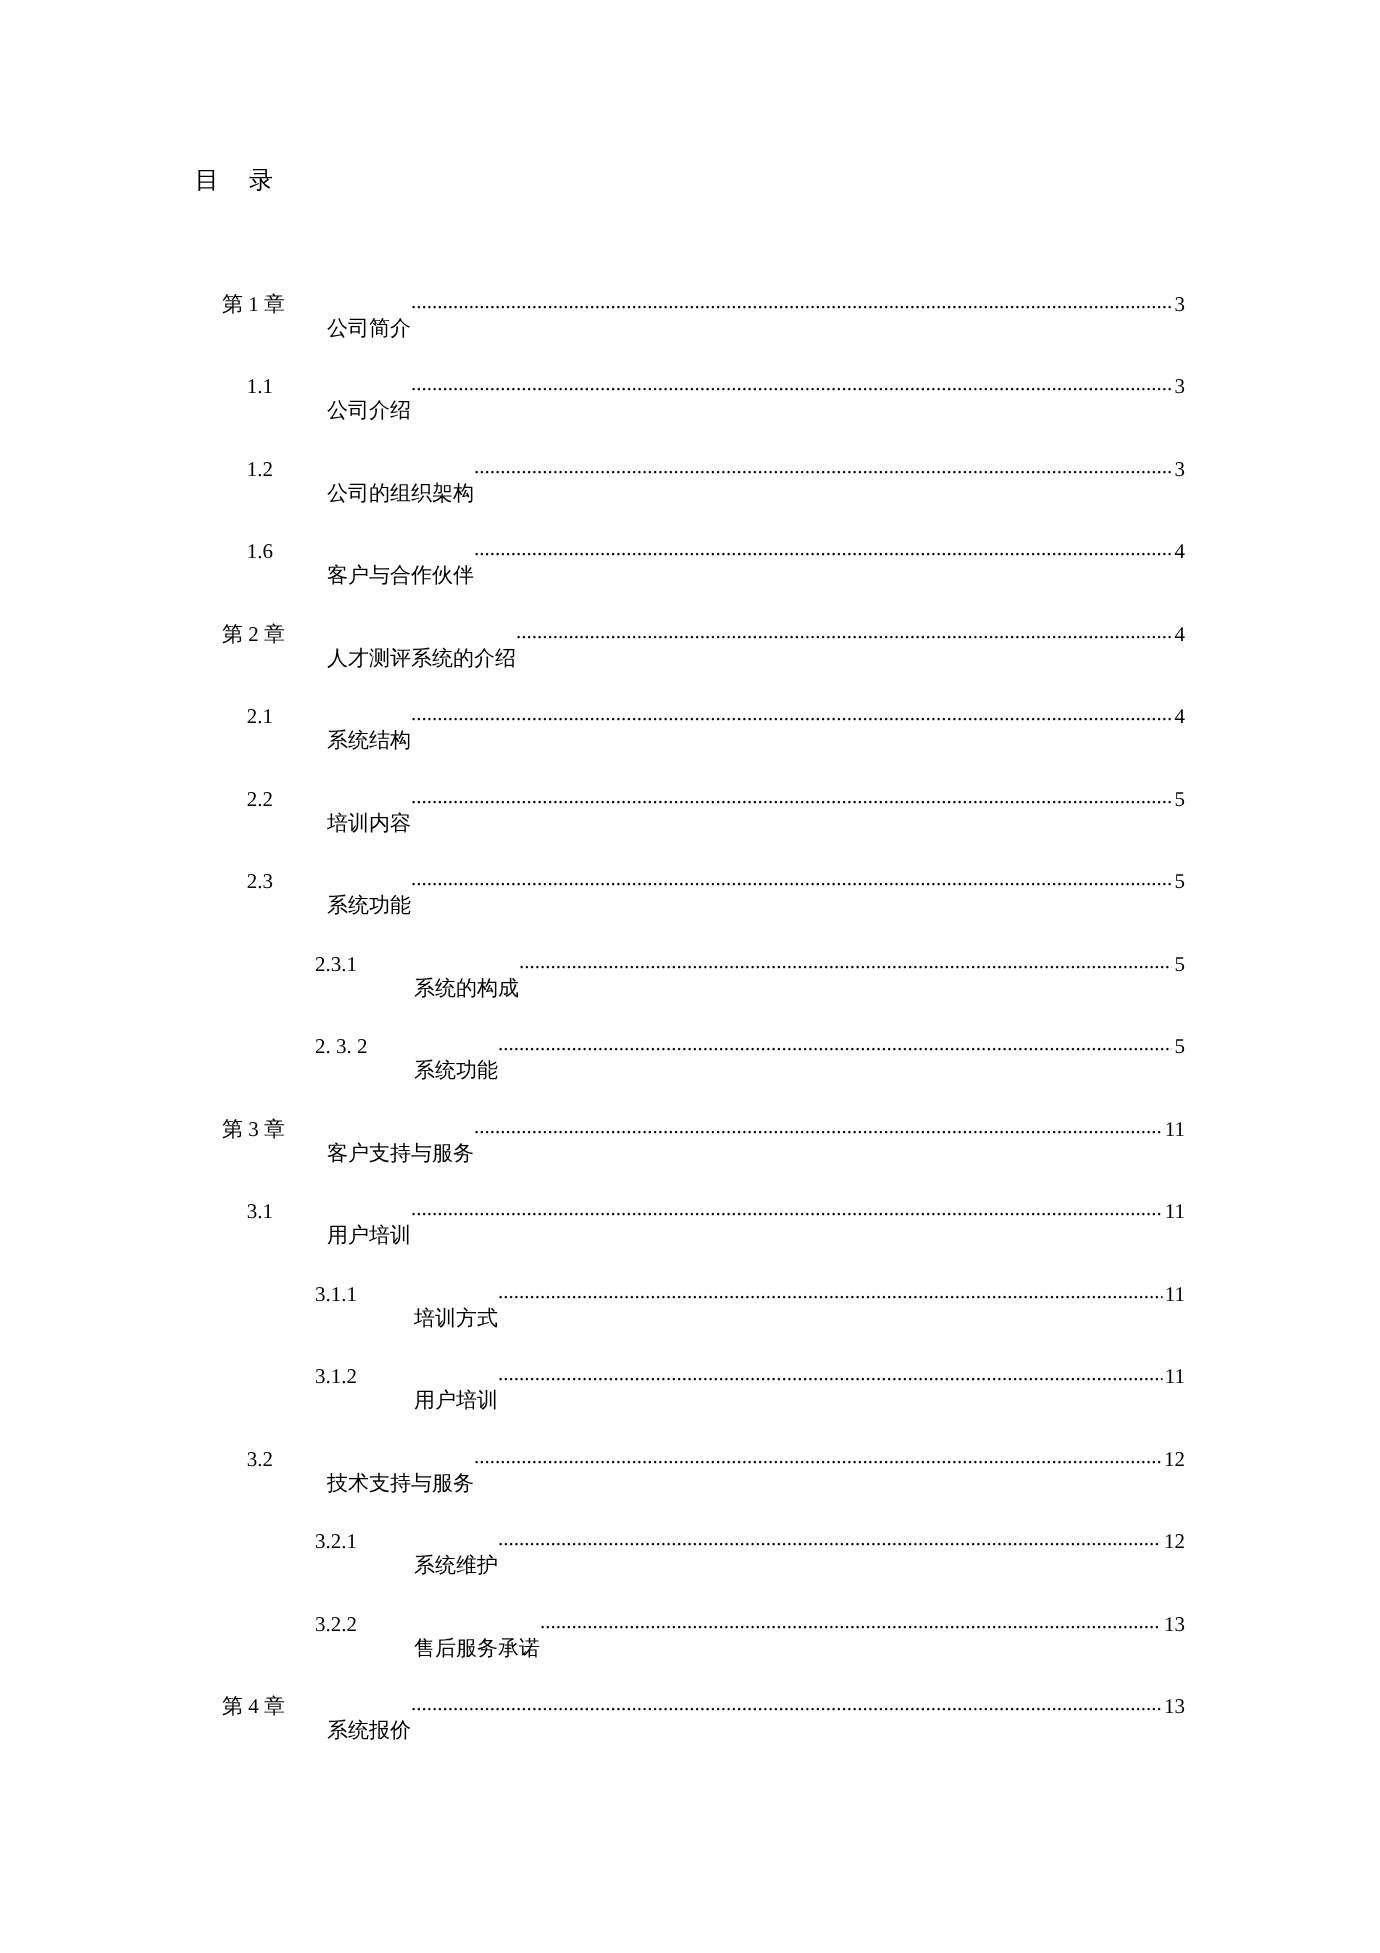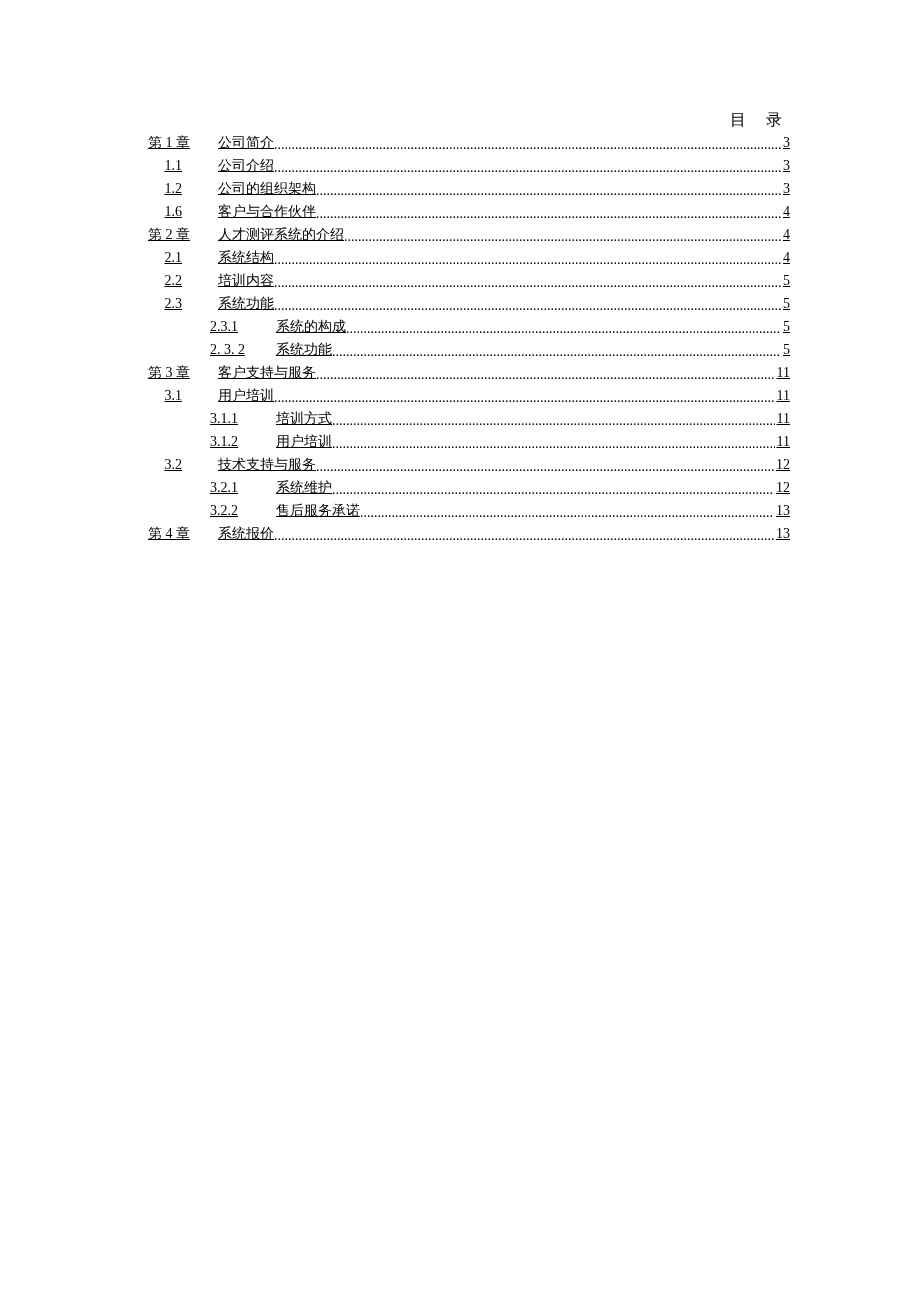--- a/index.html
+++ b/index.html
@@ -9,32 +9,32 @@
     }
     body {
       width: 920px;
       height: 1302px;
       background: #ffffff;
       font-family: "SimSun", "宋体", serif;
       color: #000000;
       padding: 110px 130px 0 130px;
     }
     .title {
-      text-align: right;
+      text-align: left;
       font-size: 16px;
       letter-spacing: 8px;
+      margin-bottom: 45px;
       font-weight: normal;
     }
     .toc-line {
       display: flex;
-      align-items: flex-end;
+      align-items: center;
       font-size: 14px;
       line-height: 23px;
       white-space: nowrap;
-      text-decoration: underline;
     }
     .toc-label {
       flex-shrink: 0;
       text-align: right;
     }
     .label-l1 {
       width: 60px;
       padding-right: 0;
     }
     .label-l2 {
@@ -53,20 +53,21 @@
     .toc-gap-l2 {
       width: 36px;
       flex-shrink: 0;
     }
     .toc-gap-l3 {
       width: 28px;
       flex-shrink: 0;
     }
     .toc-text {
       flex-shrink: 0;
+      margin-top: 32px;
     }
     .toc-dots {
       flex: 1;
       overflow: hidden;
       letter-spacing: 0px;
       font-size: 14px;
       position: relative;
       height: 1em;
     }
     .toc-dots::after {

